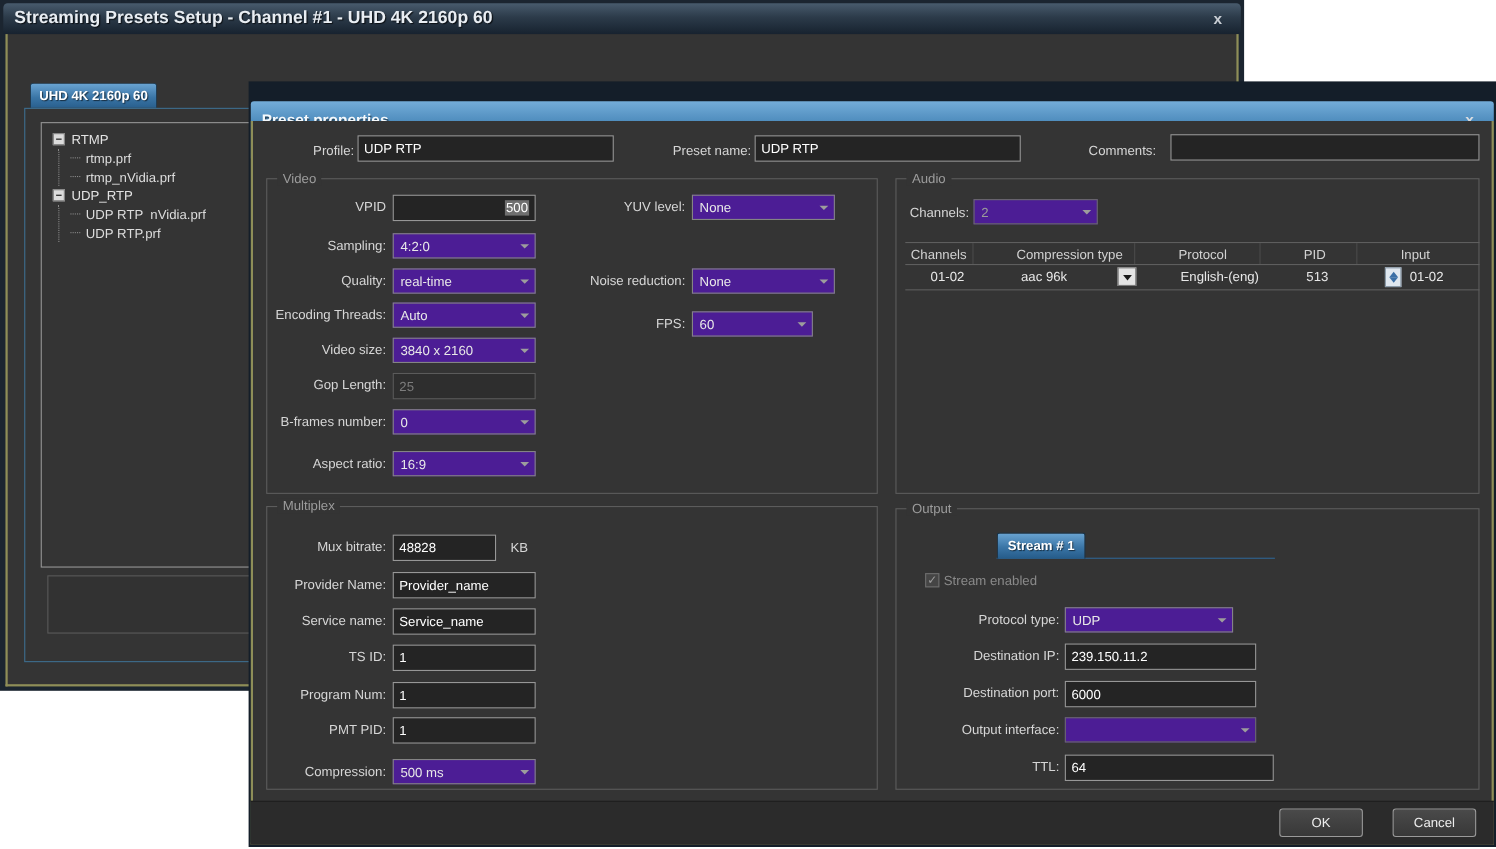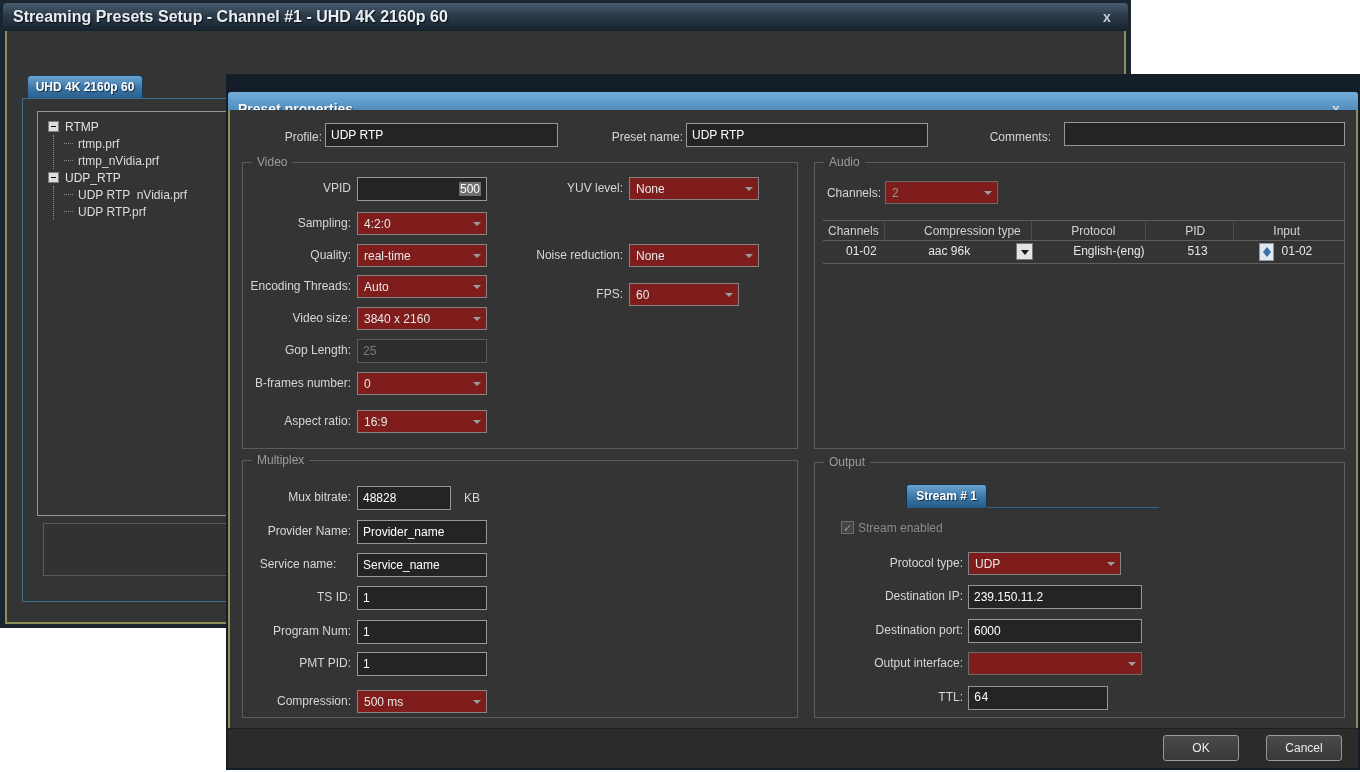--- a/index.html
+++ b/index.html
@@ -46,21 +46,21 @@
       font-size:14px; font-weight:bold; text-align:center; line-height:18px; }
   .dlg-body { position:absolute; left:2px; right:2px; top:36px; bottom:2px; background:#343434;
       border-left:2px solid #8e8e58; border-right:2px solid #8e8e58; border-bottom:2px solid #8e8e58; }
 
   .lbl { position:absolute; font-size:12px; color:#d6d6d6; text-align:right; white-space:nowrap; }
   .lbl.dim { color:#8a8a8a; }
   .tbox { position:absolute; height:24px; background:#242424; border:1px solid #979797; color:#ffffff;
       font-size:12px; padding:4px 5px 0 5px; white-space:nowrap; overflow:hidden; }
   .tbox.disabled { background:#2e2e2e; border-color:#5b5b5b; color:#7c7c7c; }
   .selhl { background:#6f6f6f; padding:0 1px; }
-  .sel { position:absolute; height:23px; background:#7f1d1d; border:1px solid #848484; color:#e8e8e8;
+  .sel { position:absolute; height:23px; background:#4c1d95; border:1px solid #848484; color:#e8e8e8;
       font-size:12px; padding:4px 18px 0 6px; white-space:nowrap; overflow:hidden; }
   .sel .arr { position:absolute; right:5px; top:9px; width:0; height:0;
       border-left:4px solid transparent; border-right:4px solid transparent; border-top:4px solid #9d9d9d; }
   .sel.dim { border-color:#6a6a6a; color:#9a9a9a; }
 
   .groupbox { position:absolute; border:1px solid #5c5c5c; }
   .legend { position:absolute; top:-8px; left:9px; background:#343434; padding:0 5px;
       color:#9c9c9c; font-size:12px; }
 
   
@@ -214,21 +214,21 @@
     <div class="groupbox" style="left:16px; top:386px; width:556px; height:258px;">
       <span class="legend">Multiplex</span>
 
       <div class="lbl" style="left:2px; top:29px; width:106px;">Mux bitrate:</div>
       <div class="tbox" style="left:114px; top:25px; width:94px;">48828</div>
       <div class="lbl" style="left:221px; top:30px; width:30px; text-align:left;">KB</div>
 
       <div class="lbl" style="left:2px; top:63px; width:106px;">Provider Name:</div>
       <div class="tbox" style="left:114px; top:59px; width:130px;">Provider_name</div>
 
-      <div class="lbl" style="left:2px; top:96px; width:106px;text-align:center;">Service name:</div>
+      <div class="lbl" style="left:2px; top:96px; width:106px;">Service name:</div>
       <div class="tbox" style="left:114px; top:92px; width:130px;">Service_name</div>
 
       <div class="lbl" style="left:2px; top:129px; width:106px;">TS ID:</div>
       <div class="tbox" style="left:114px; top:125px; width:130px;">1</div>
 
       <div class="lbl" style="left:2px; top:163px; width:106px;">Program Num:</div>
       <div class="tbox" style="left:114px; top:159px; width:130px;">1</div>
 
       <div class="lbl" style="left:2px; top:195px; width:106px;">PMT PID:</div>
       <div class="tbox" style="left:114px; top:191px; width:130px;">1</div>
@@ -252,21 +252,21 @@
       <div class="lbl" style="left:28px; top:126px; width:120px;">Destination IP:</div>
       <div class="tbox" style="left:153px; top:122px; width:174px;">239.150.11.2</div>
 
       <div class="lbl" style="left:28px; top:160px; width:120px;">Destination port:</div>
       <div class="tbox" style="left:153px; top:156px; width:174px;">6000</div>
 
       <div class="lbl" style="left:28px; top:193px; width:120px;">Output interface:</div>
       <div class="sel dim" style="left:153px; top:189px; width:174px;"><span></span><span class="arr"></span></div>
 
       <div class="lbl" style="left:28px; top:227px; width:120px;">TTL:</div>
-      <div class="tbox" style="left:153px; top:223px; width:140px;font-family:Liberation Mono, monospace;">64</div>
+      <div class="tbox" style="left:153px; top:223px; width:190px;">64</div>
     </div>
 
     <div class="btn-strip">
       <div class="btn" style="left:935px;">OK</div>
       <div class="btn" style="left:1038px;">Cancel</div>
     </div>
   </div>
 
 </div>
 

